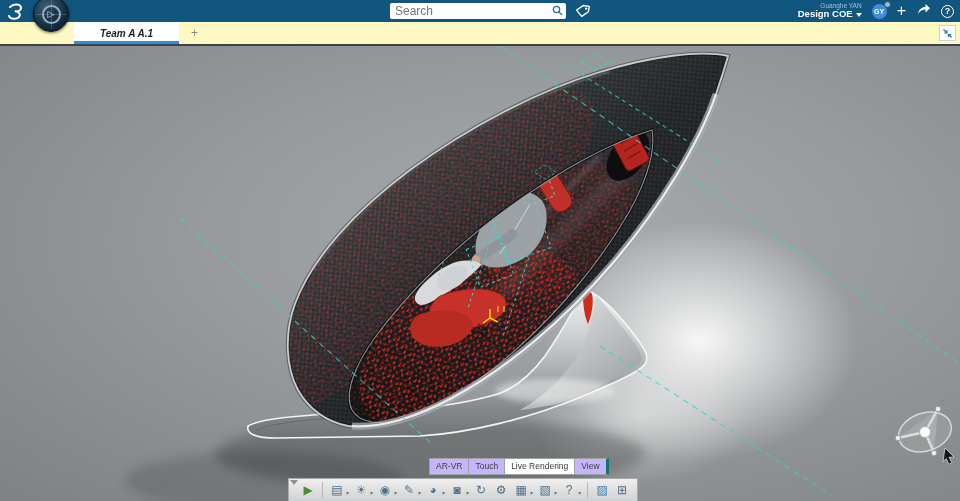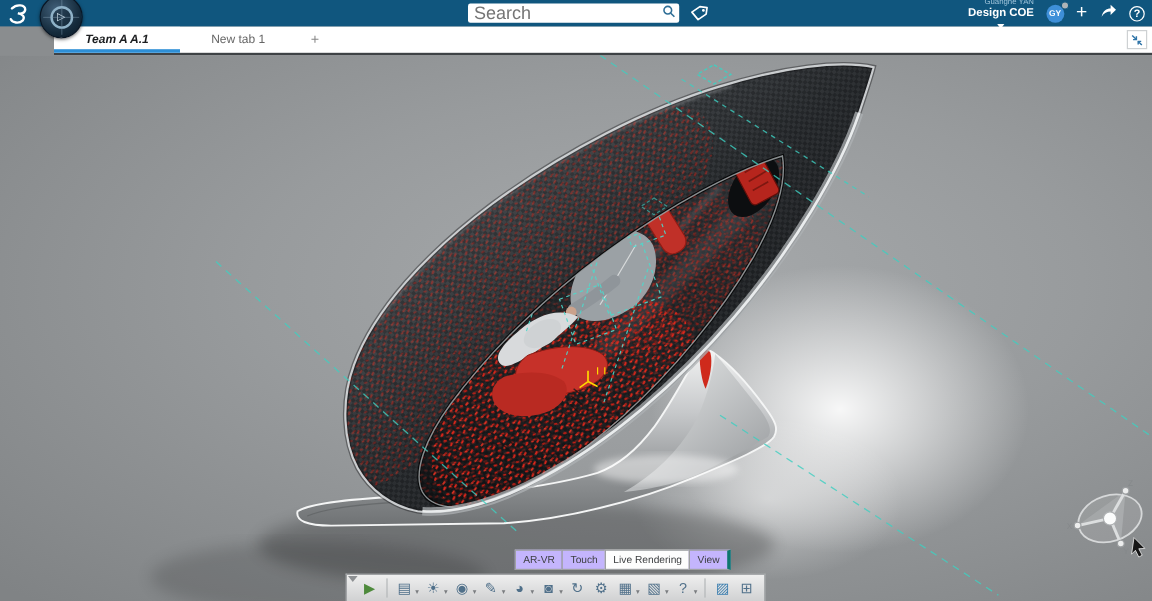--- a/index.html
+++ b/index.html
@@ -17,38 +17,38 @@
     background:rgba(18,38,54,.5); display:flex; align-items:center; justify-content:center;
     color:#d8e8f2; font-size:9px; line-height:1; }
   .compass-badge .q { position:absolute; background:rgba(140,170,190,.35); }
   .q.h { left:2px; right:2px; top:17px; height:1px; }
   .q.v { top:2px; bottom:2px; left:17px; width:1px; }
   .app-title { position:absolute; left:78px; top:5px; color:#fff; font-size:10px; white-space:nowrap; letter-spacing:.2px; }
   .app-title b { font-weight:bold; }
   .search-wrap { position:absolute; left:390px; top:3px; width:176px; height:16px; background:#fff;
     border-radius:2px; display:flex; align-items:center; padding-right:3px; }
   .search-wrap input { flex:1; min-width:0; border:none; outline:none; background:transparent;
-    font-size:15px; padding:0 5px; color:#333; font-family:"Liberation Sans",sans-serif; }
+    font-size:12px; padding:0 5px; color:#333; font-family:"Liberation Sans",sans-serif; }
   .tag-btn { position:absolute; left:573px; top:2px; width:20px; height:18px; display:flex; align-items:center; justify-content:center; }
   .top-right { position:absolute; right:6px; top:0; height:22px; display:flex; align-items:center; gap:10px; }
   .user-block { text-align:right; line-height:1.15; }
   .user-name { font-size:6.5px; color:#9fc4da; }
-  .user-role { font-size:9.5px; color:#fff; font-weight:bold; display:flex; align-items:center; gap:3px; justify-content:flex-end;flex-direction:column; }
+  .user-role { font-size:9.5px; color:#fff; font-weight:bold; display:flex; align-items:center; gap:3px; justify-content:flex-end; }
   .caret-down { width:0; height:0; border-left:3px solid transparent; border-right:3px solid transparent; border-top:4px solid #fff; display:inline-block; }
   .avatar { width:15px; height:15px; border-radius:50%; background:#3e8fd8; color:#fff; font-size:7px;
     font-weight:bold; display:flex; align-items:center; justify-content:center; position:relative; }
   .avatar .status { position:absolute; top:-3px; right:-4px; width:7px; height:7px; border-radius:50%;
     background:#aeb4b8; border:1px solid #10567e; }
   .plus-btn { color:#fff; font-size:16px; font-weight:300; line-height:1; }
   .help-btn { width:13px; height:13px; border-radius:50%; border:1.3px solid #fff; color:#fff; font-size:9px;
     font-weight:bold; display:flex; align-items:center; justify-content:center; line-height:1; }
 
   
-  .tabbar { position:absolute; top:22px; left:0; right:0; height:24px; background:#ffffff;
-    border-bottom:2px solid #3e4245; display:flex; align-items:stretch; z-index:20;margin-left:45px; }
+  .tabbar { position:absolute; top:22px; left:0; right:0; height:24px; background:#fef9c3;
+    border-bottom:2px solid #3e4245; display:flex; align-items:stretch; padding-left:74px; z-index:20; }
   .tab { display:flex; align-items:center; padding:0 26px; font-size:10px; color:#666; position:relative; }
   .tab.active { background:#fff; color:#1c1e20; font-style:italic; font-weight:bold; }
   .tab.active::after { content:""; position:absolute; left:0; right:0; bottom:0; height:3px; background:#2e8fd6; }
   .add-tab { display:flex; align-items:center; padding:0 12px; color:#888; font-size:12px; }
   .restore-box { position:absolute; right:4px; top:3px; width:17px; height:16px; background:#fff;
     border:1px solid #ced1d3; display:flex; align-items:center; justify-content:center; }
 
   
   .viewport { position:absolute; top:46px; left:0; width:960px; height:455px; background:#929597; }
   .scene { position:absolute; inset:0; display:block; }
@@ -119,21 +119,20 @@
   </span>
 </header>
 <span class="compass-badge">
   <span class="q h"></span>
   <span class="q v"></span>
   <span class="ring">▷</span>
 </span>
 
 <nav class="tabbar">
   <span class="tab active">Team A A.1</span>
-  <span class="tab">New tab 1</span>
   <span class="add-tab">+</span>
   <span class="restore-box">
     <svg width="11" height="11" viewBox="0 0 11 11">
       <path d="M1.5,1.5 L5,5" stroke="#2e74a8" stroke-width="1.2"></path>
       <path d="M5,2.2 L5,5 L2.2,5" fill="none" stroke="#2e74a8" stroke-width="1.2"></path>
       <path d="M9.5,9.5 L6.5,6.5" stroke="#2e74a8" stroke-width="1.2"></path>
       <path d="M6.5,9 L6.5,6.5 L9,6.5" fill="none" stroke="#2e74a8" stroke-width="1.2"></path>
     </svg>
   </span>
 </nav>

